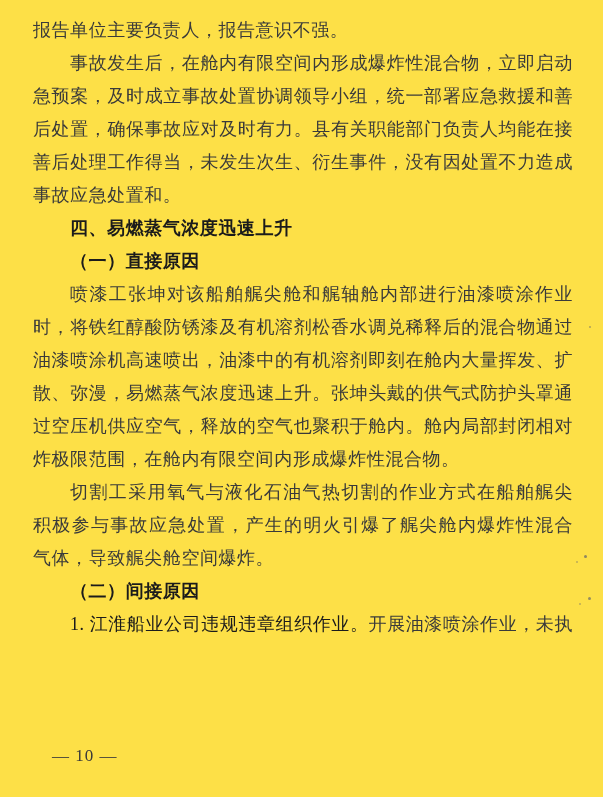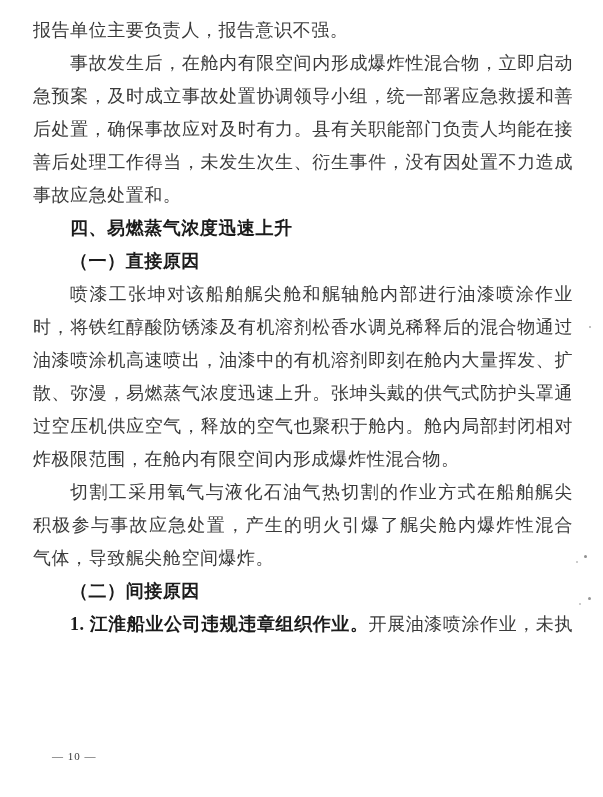--- a/index.html
+++ b/index.html
@@ -4,21 +4,21 @@
 <style>
   html, body {
     margin: 0;
     padding: 0;
     background: #e8e8e8;
   }
   .page {
     position: relative;
     width: 603px;
     height: 797px;
-    background: #ffffff;
+    background: #fde047;
     overflow: hidden;
     font-family: "Liberation Serif", "DejaVu Serif", serif;
     color: #3a3a3a;
   }
   .content {
     position: absolute;
     left: 33px;
     top: 14px;
     width: 540px;
   }
@@ -38,30 +38,30 @@
   }
   
   .i {
     text-indent: 37px;
   }
   .b {
     font-weight: 700;
     color: #1b1b1b;
   }
   .bd {
-    font-weight: 700;
+    font-weight: 400;
     color: #1b1b1b;
   }
   .footer {
     position: absolute;
     left: 52px;
     top: 742px;
     height: 28px;
     line-height: 28px;
-    font-size: 11px;
+    font-size: 17px;
     letter-spacing: 1px;
     color: #3a3a3a;
   }
   
   .speck {
     position: absolute;
     border-radius: 50%;
     background: #6a6a6a;
   }
   .s1 { left: 589px; top: 326px; width: 2px; height: 2px; opacity: .55; }

